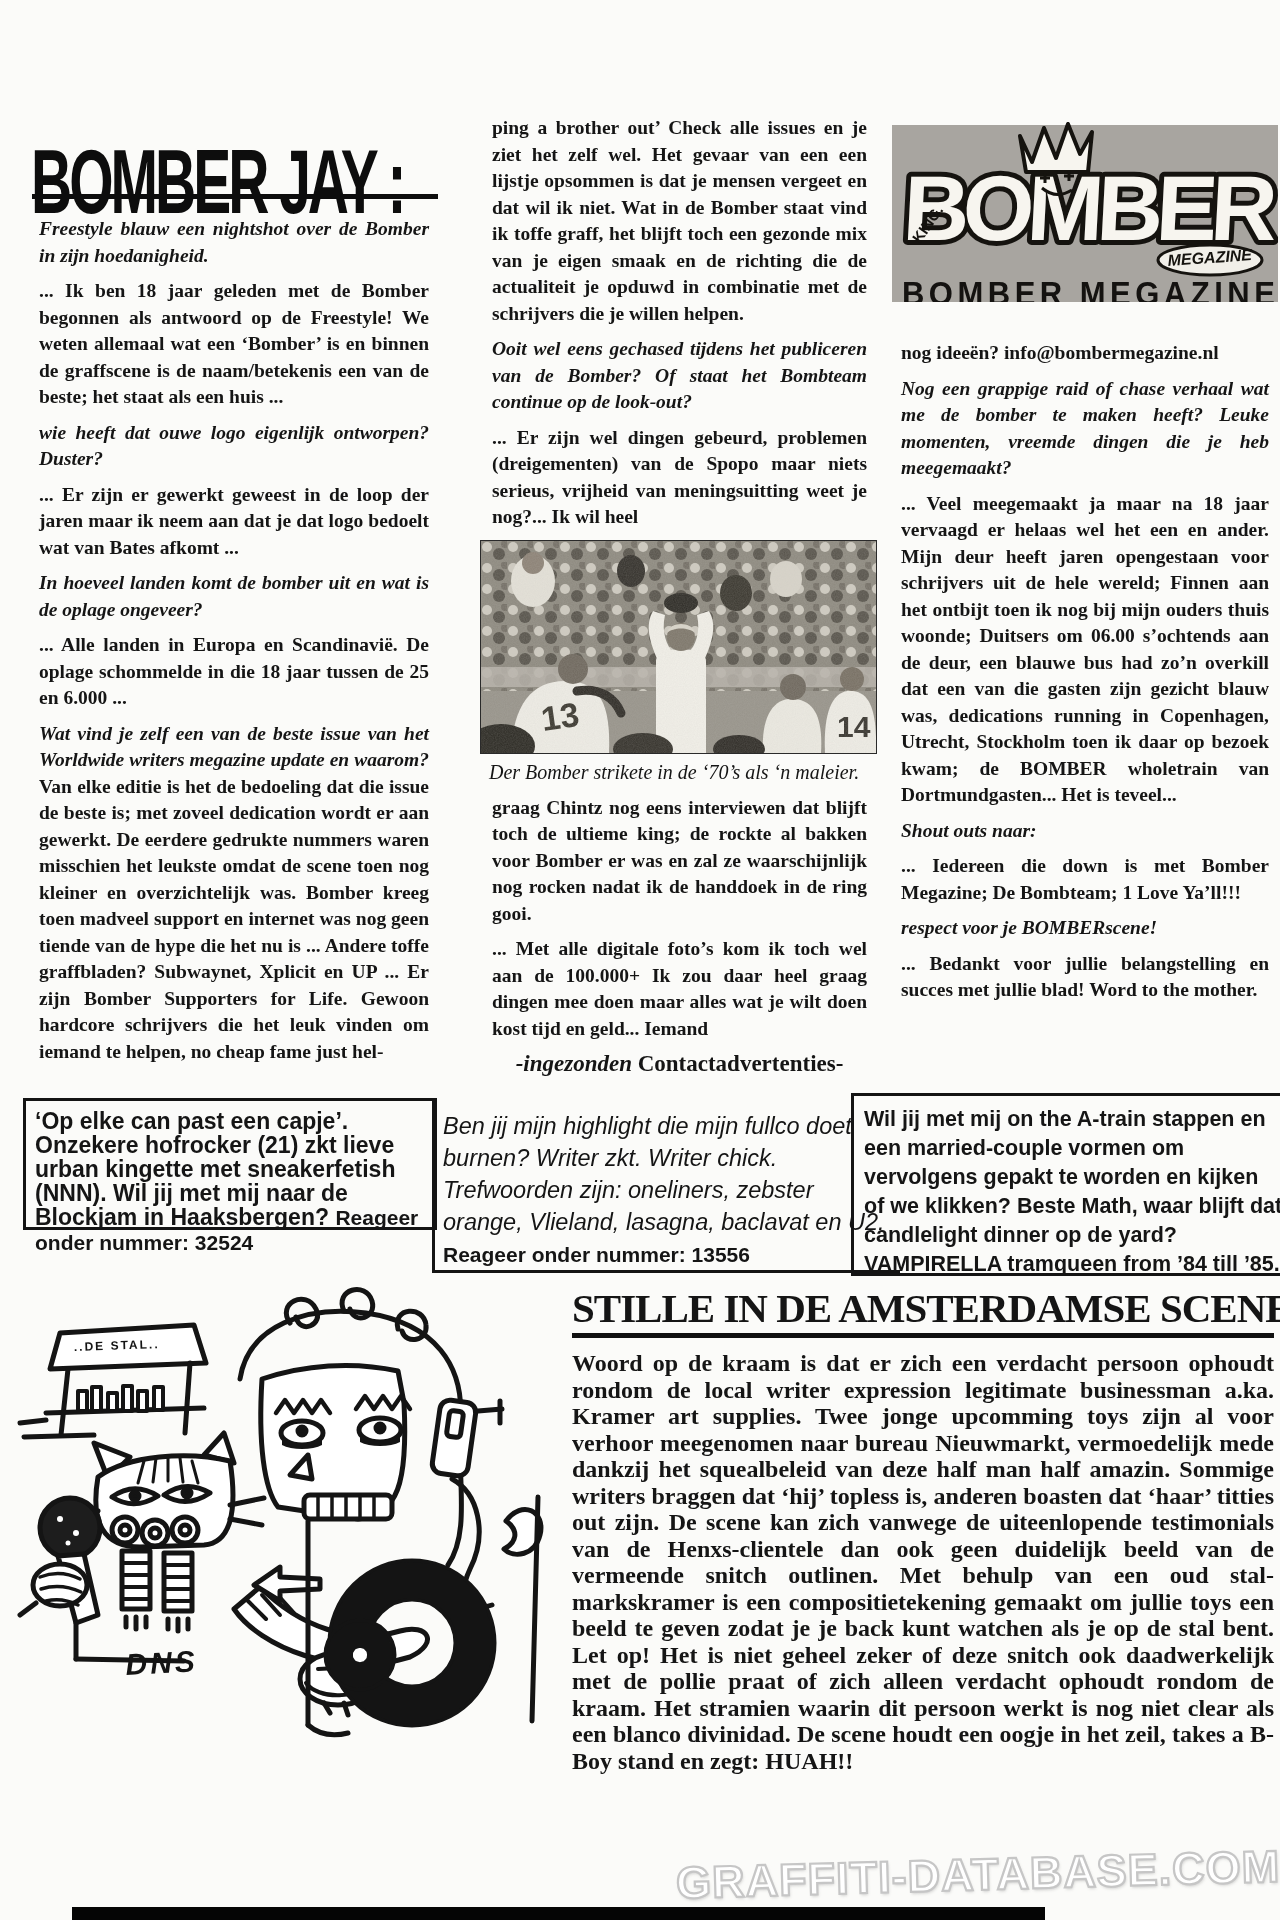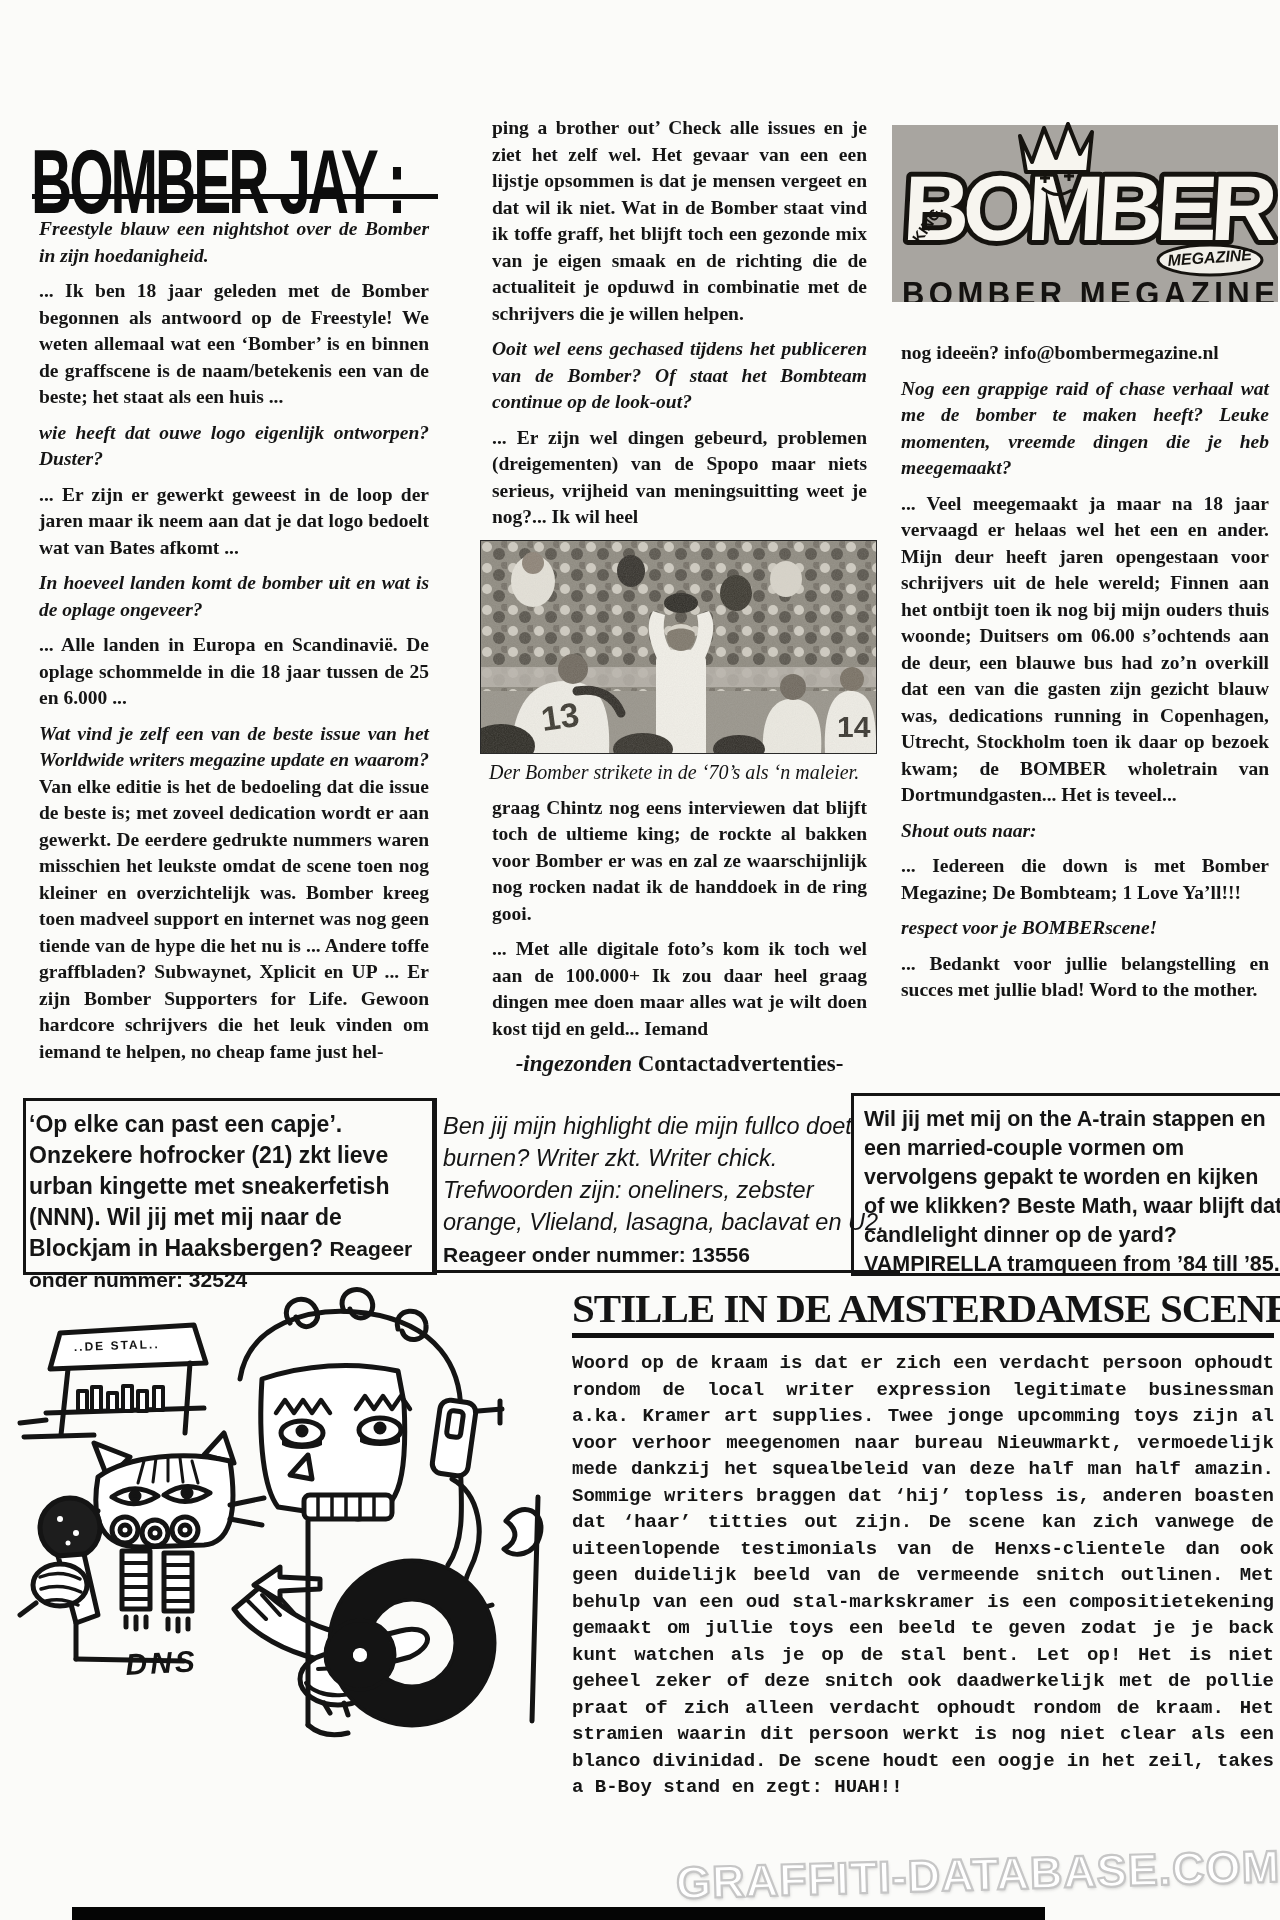--- a/index.html
+++ b/index.html
@@ -22,32 +22,32 @@
   .photo{margin:8px 0 0 -3px;width:397px;}
   .photo svg{display:block;border:1px solid #2a2a2a;}
   .photo figcaption{font-weight:normal;font-style:italic;font-size:20px;line-height:28px;
                     text-align:left;margin:4px 0 6px 9px;}
   .adheader{font-size:23px;font-weight:bold;text-align:center;margin-top:10px;}
   .adheader .it{font-style:italic;}
   
   .logo{width:386px;height:180px;}
   
   .adbox{position:absolute;box-sizing:border-box;font-family:"Liberation Sans","DejaVu Sans",sans-serif;}
-  .ad1{left:23px;top:1098px;width:414px;height:177px;border:3px solid #141414;padding:8px 3px;
-       font-weight:bold;font-size:23px;line-height:31px;}
+  .ad1{left:23px;top:1098px;width:414px;height:132px;border:3px solid #141414;padding:8px 9px;
+       font-weight:bold;font-size:23px;line-height:24px;}
   .ad2{left:432px;top:1100px;width:468px;height:173px;border-left:3px solid #141414;border-bottom:3px solid #141414;
        padding:10px 6px 8px 8px;font-style:italic;font-size:23.5px;line-height:32px;}
   .ad3{left:851px;top:1093px;width:445px;height:183px;border:3px solid #141414;padding:9px 10px;
        font-weight:bold;font-size:21.5px;line-height:29px;}
   .respond{font-style:normal;font-weight:bold;font-size:21px;}
   
   .stille{position:absolute;left:572px;top:1286px;width:702px;}
   .stille h2{margin:0;font-size:41px;line-height:1.1;font-weight:bold;letter-spacing:-1px;
              border-bottom:5px solid #111;padding-bottom:2px;white-space:nowrap;}
-  .stille .sbody{margin-top:12px;font-size:19px;line-height:26.5px;font-weight:bold;text-align:justify;font-family:Liberation Mono, monospace;}
+  .stille .sbody{margin-top:12px;font-size:24px;line-height:26.5px;font-weight:bold;text-align:justify;}
   
   .cartoon{position:absolute;left:8px;top:1283px;width:556px;height:488px;}
   
   .watermark{position:absolute;right:0px;top:1849px;font-family:"Liberation Sans","DejaVu Sans",sans-serif;
              font-weight:bold;font-size:45px;letter-spacing:1px;color:#ffffff;
              -webkit-text-stroke:2.2px #c6c6c6;text-shadow:1px 2px 3px rgba(90,90,90,.25);
              transform:rotate(-1.6deg);white-space:nowrap;}
   .bottombar{position:absolute;left:72px;top:1907px;width:973px;height:13px;background:#050505;}
 </style>
 </head>

